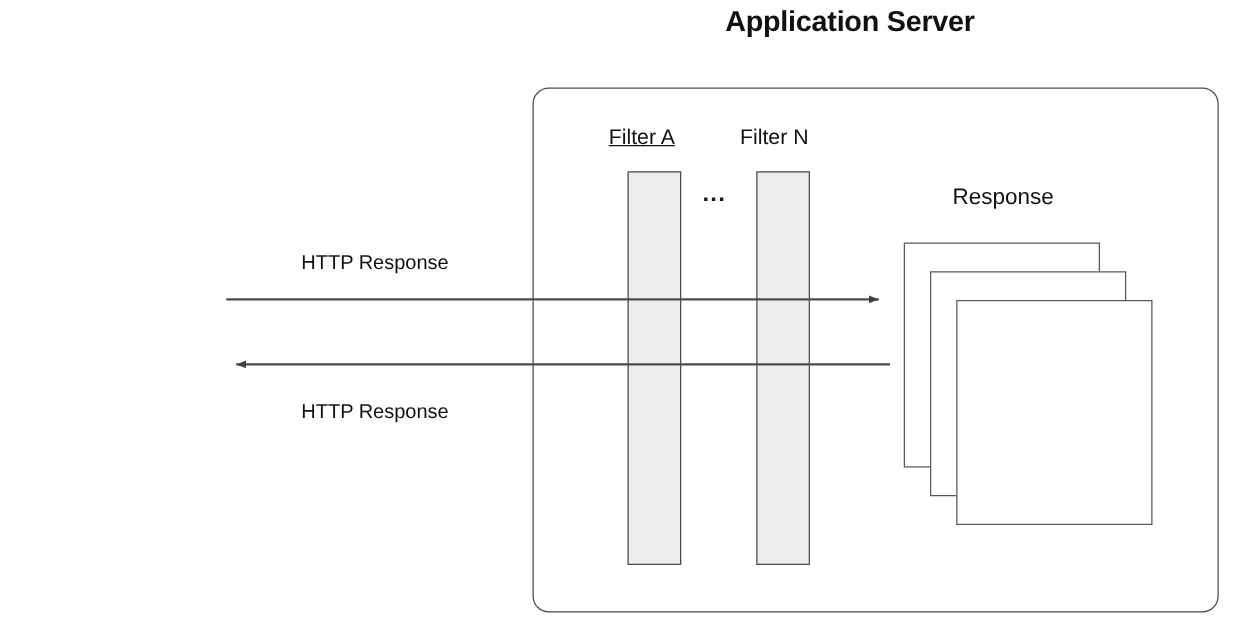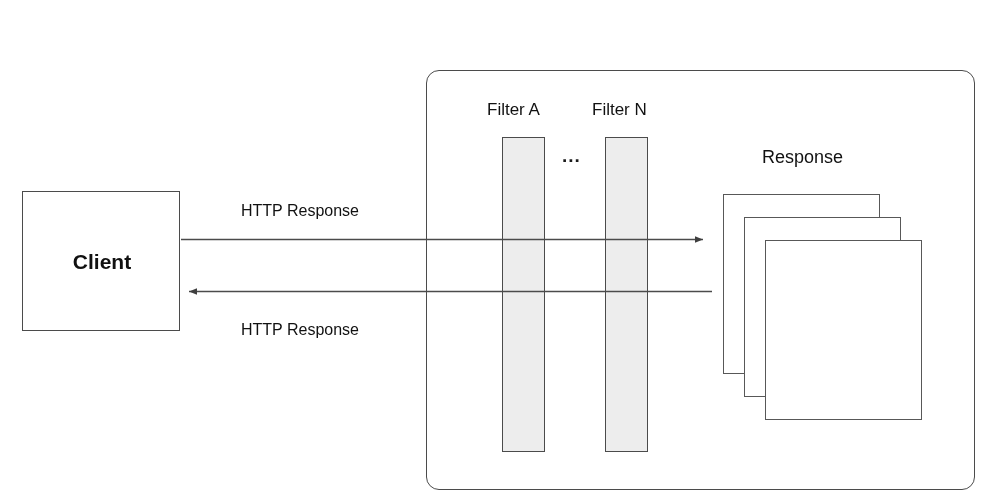--- a/index.html
+++ b/index.html
@@ -79,21 +79,21 @@
     position: absolute;
     width: 43px;
     height: 315px;
     background: #ededed;
     border: 1.4px solid #4b4b4b;
     box-sizing: border-box;
   }
   #filter-a-bar { left: 502px; top: 137px; }
   #filter-n-bar { left: 605px; top: 137px; }
 
-  #filter-a-label { left: 487px; top: 101px; font-size: 17px; }
+  #filter-a-label { left: 487px; top: 101px; font-size: 17px; text-decoration: underline; }
   #filter-n-label { left: 592px; top: 101px; font-size: 17px; }
 
   #filter-ellipsis {
     left: 562px;
     top: 146px;
     font-size: 19px;
     font-weight: bold;
     letter-spacing: 1px;
     color: #1a1a1a;
   }
@@ -127,26 +127,24 @@
   }
 
   #http-request-label { left: 241px; top: 203px; font-size: 16px; }
   #http-response-label { left: 241px; top: 311px; font-size: 16px; margin-top: 11px; }
 </style>
 </head>
 <body>
 
 <div id="canvas">
 
+  <div class="lbl" id="diagram-title">Application Server</div>
 
   <div id="app-server-box"></div>
 
-  <div id="client-box">
-    <div id="client-label">Client</div>
-  </div>
 
   <div class="filter-bar" id="filter-a-bar"></div>
   <div class="filter-bar" id="filter-n-bar"></div>
 
   <div class="lbl" id="filter-a-label">Filter A</div>
   <div class="lbl" id="filter-n-label">Filter N</div>
 
   <div class="lbl" id="filter-ellipsis">...</div>
 
   <div class="lbl" id="servlets-label">Response</div>

